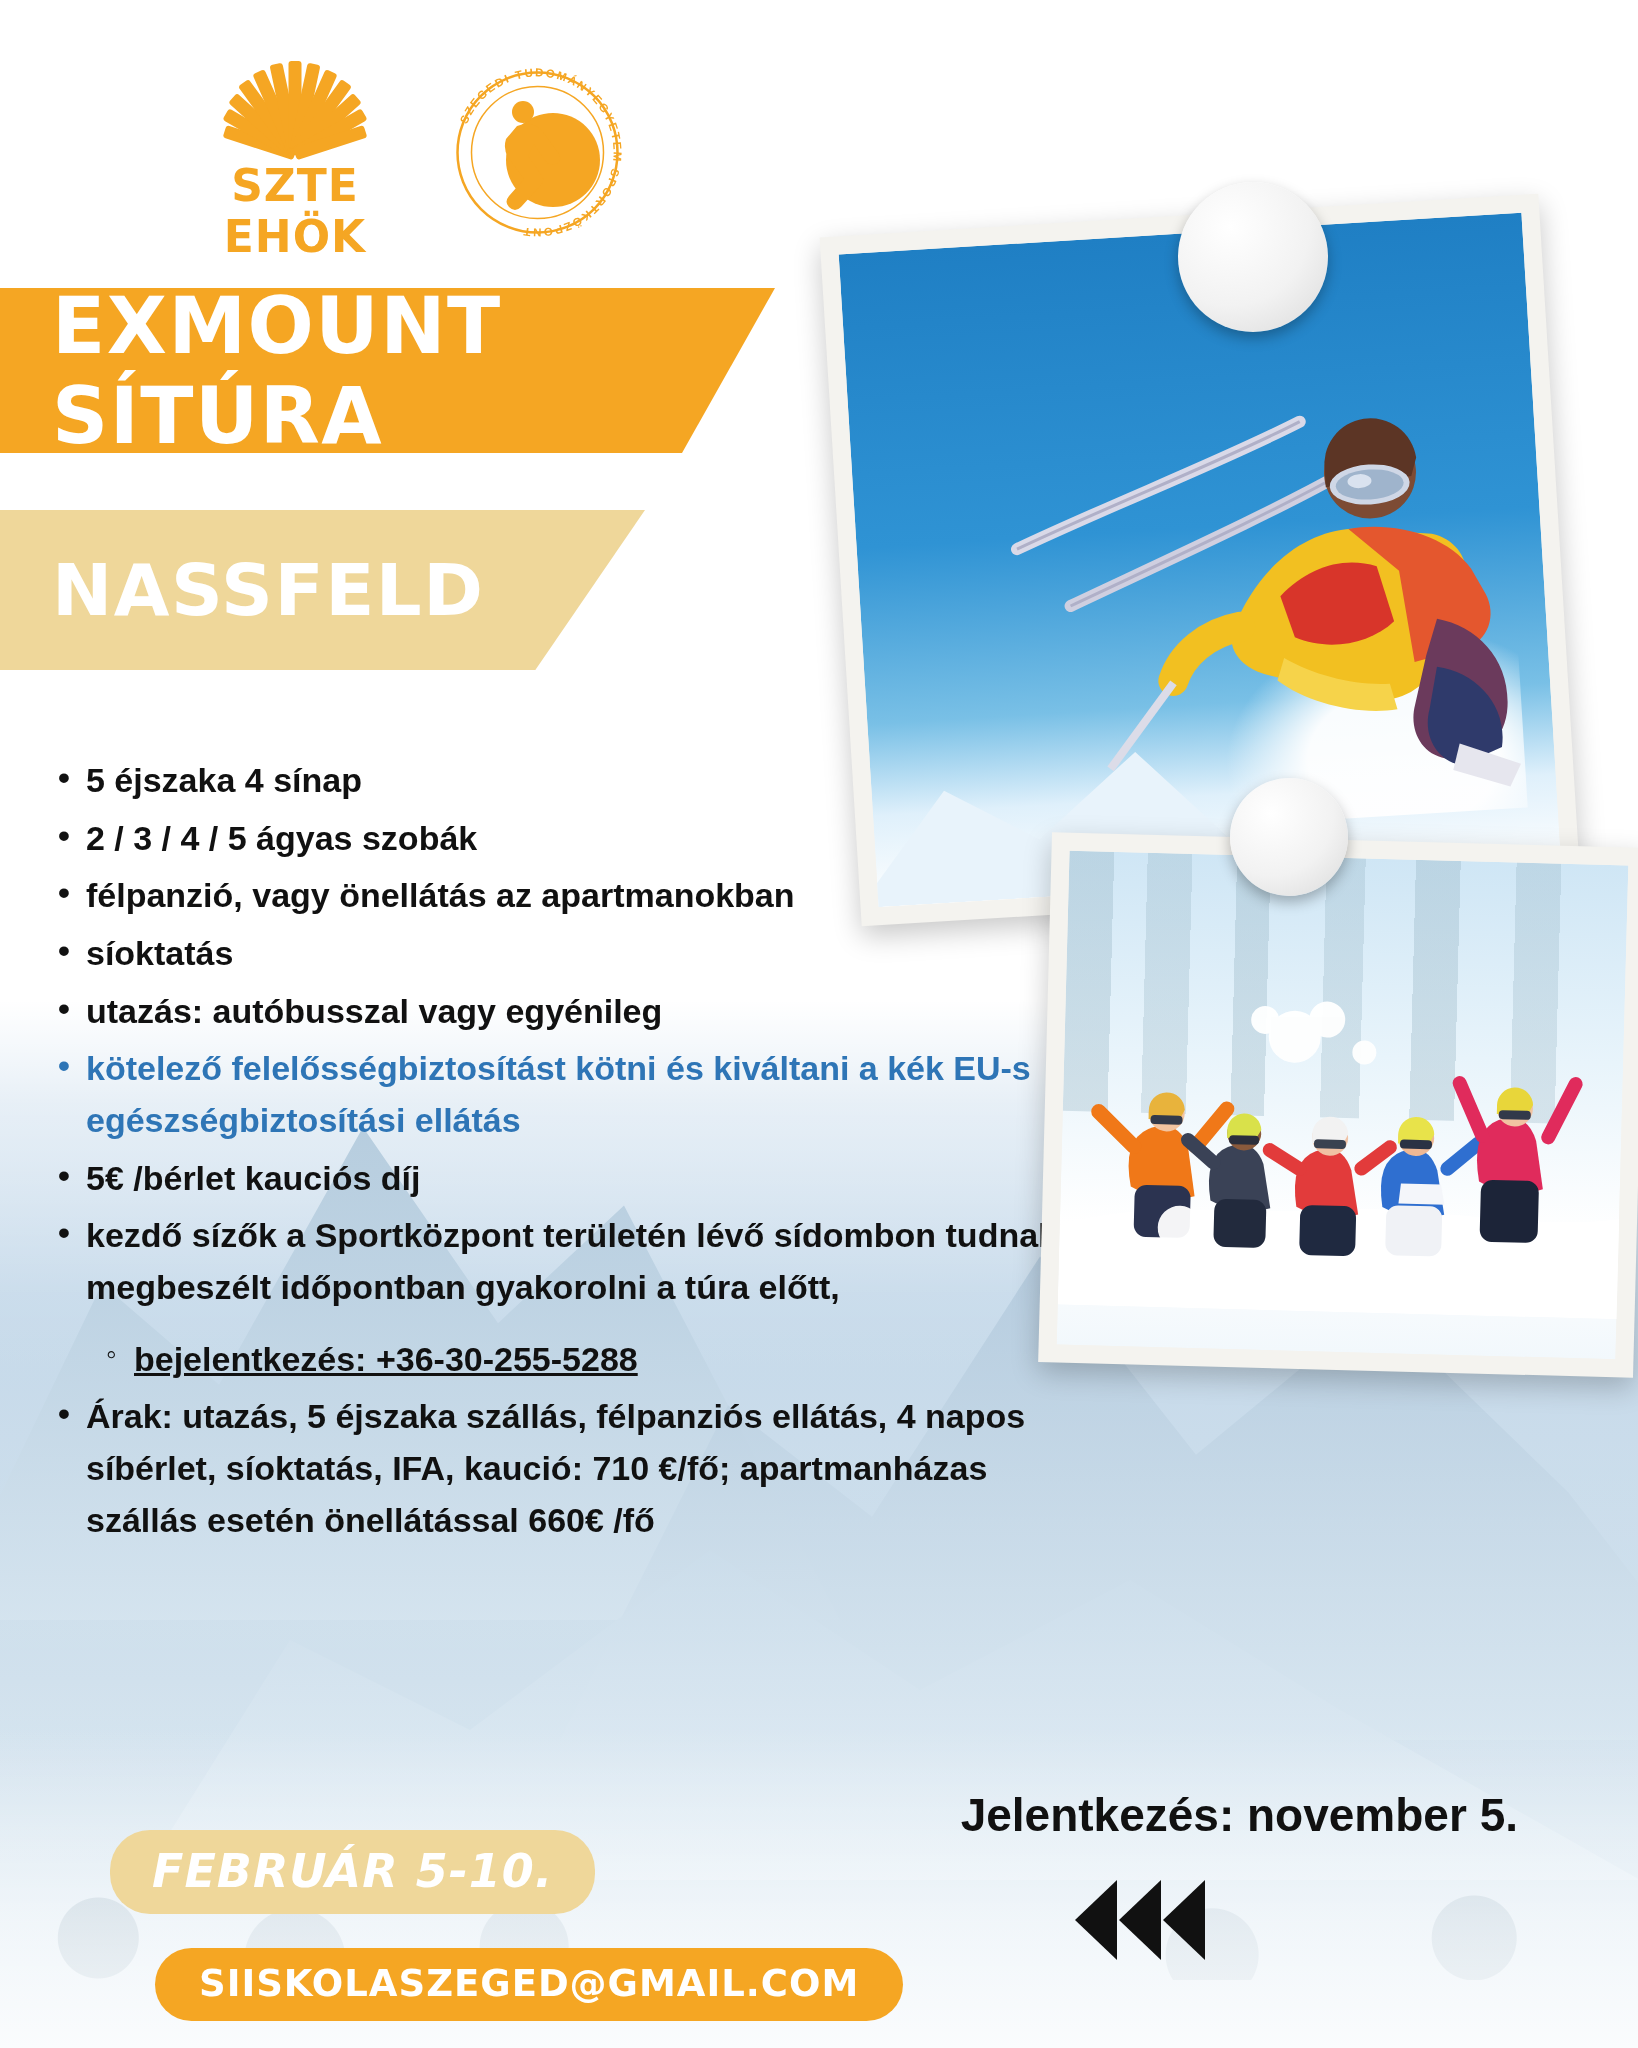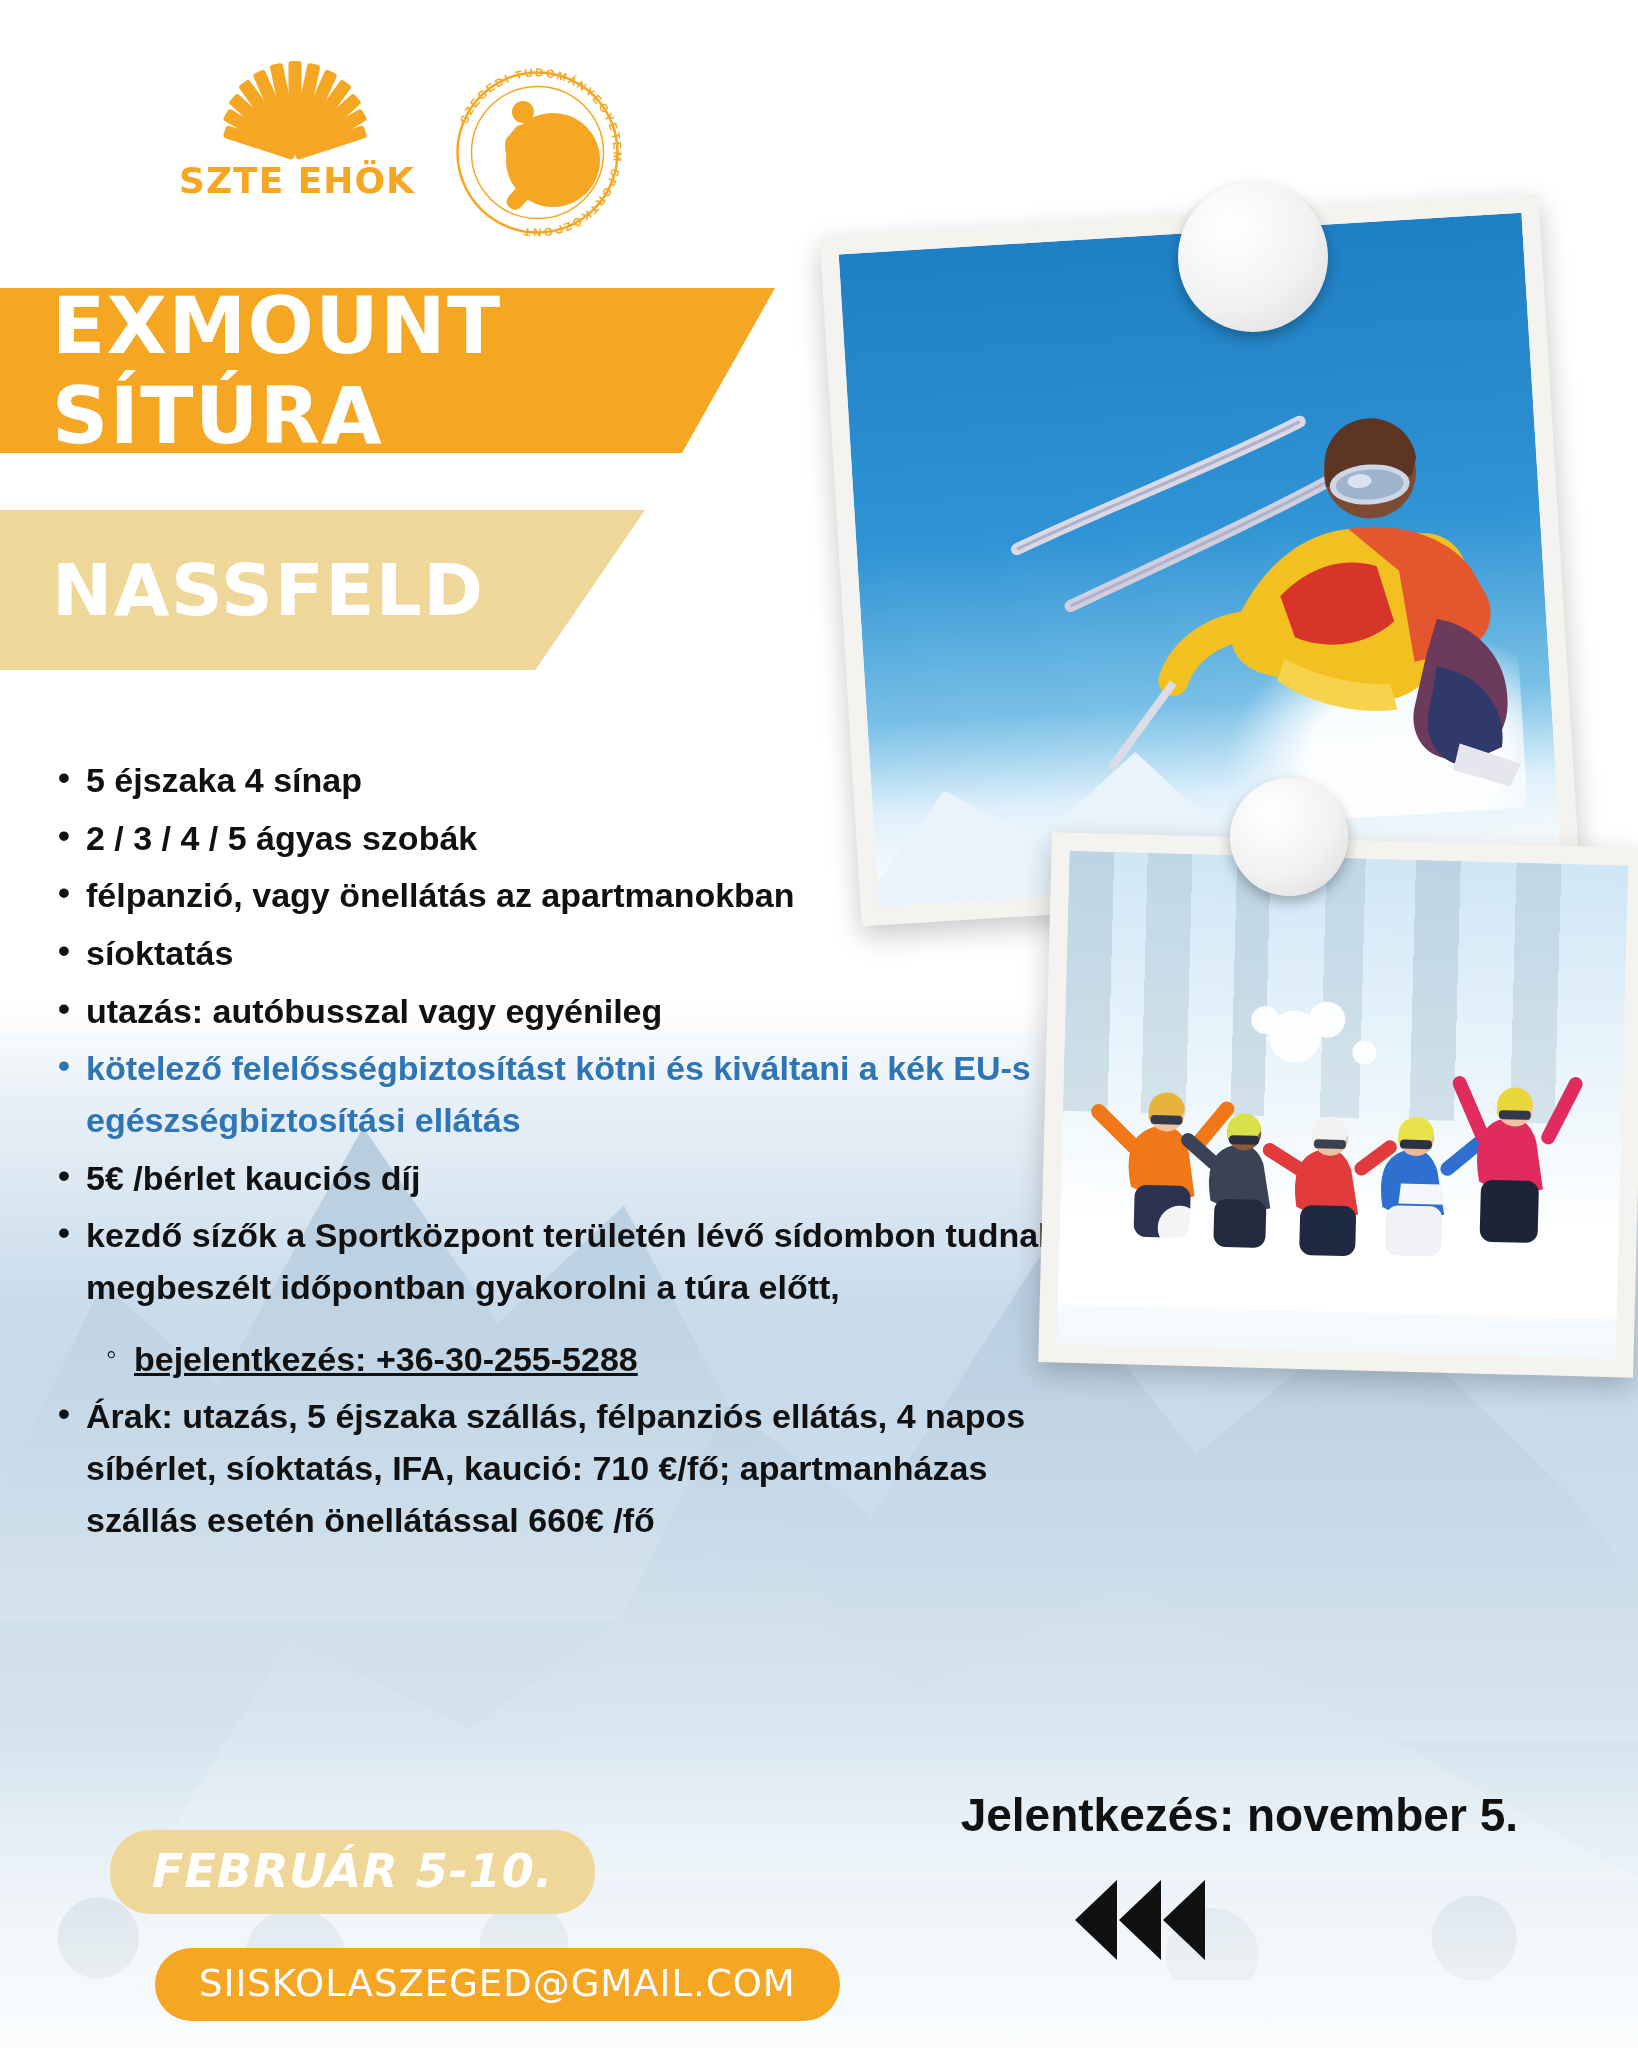--- a/index.html
+++ b/index.html
@@ -100,25 +100,25 @@
     position: absolute;
     bottom: 0;
     left: 50%;
     width: 13px;
     background: #F5A623;
     transform-origin: 50% 100%;
     border-radius: 3px;
   }
   .szte-text {
     margin-top: 6px;
-    font-size: 36px;
+    font-size: 44px;
     font-weight: bold;
     letter-spacing: 1px;
     color: #F5A623;
-    text-align: right;
+    text-align: center;
     font-family: "DejaVu Sans", sans-serif;
   }
   .sport-logo {
     width: 185px; height: 185px;
     position: relative;
     margin-top: 2px;
   }
 
   
   .title-bar {
@@ -216,21 +216,21 @@
   }
 
   
   .email-pill {
     position: absolute;
     left: 155px;
     top: 1948px;
     background: #F5A623;
     color: #ffffff;
     font-family: "DejaVu Sans", sans-serif;
-    font-weight: normal;
+    font-weight: bold;
     font-size: 37px;
     letter-spacing: 1px;
     padding: 14px 44px 16px 44px;
     border-radius: 40px;
   }
 
   
   .chevrons {
     position: absolute;
     left: 1075px;

